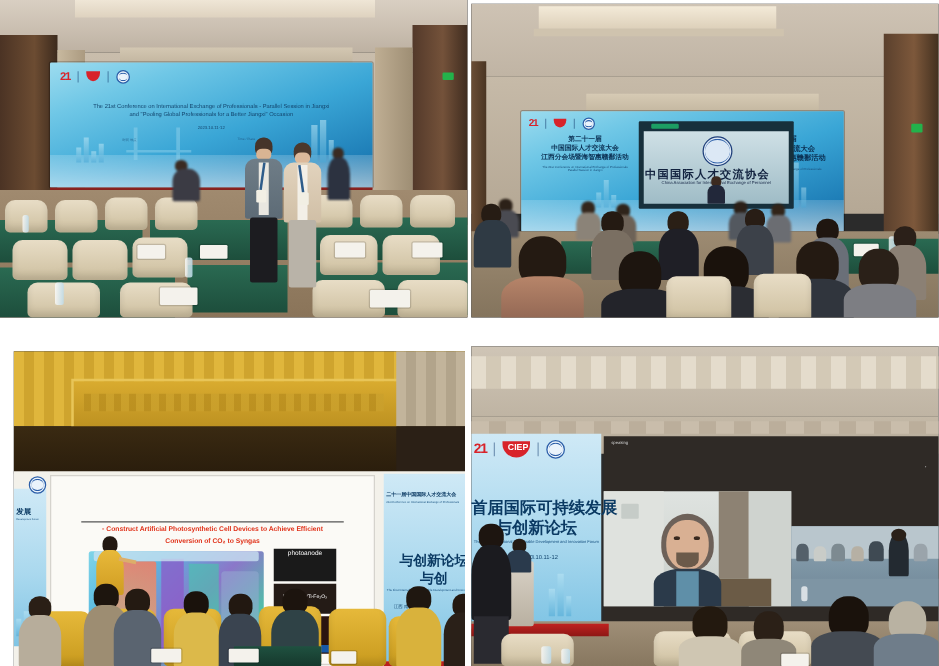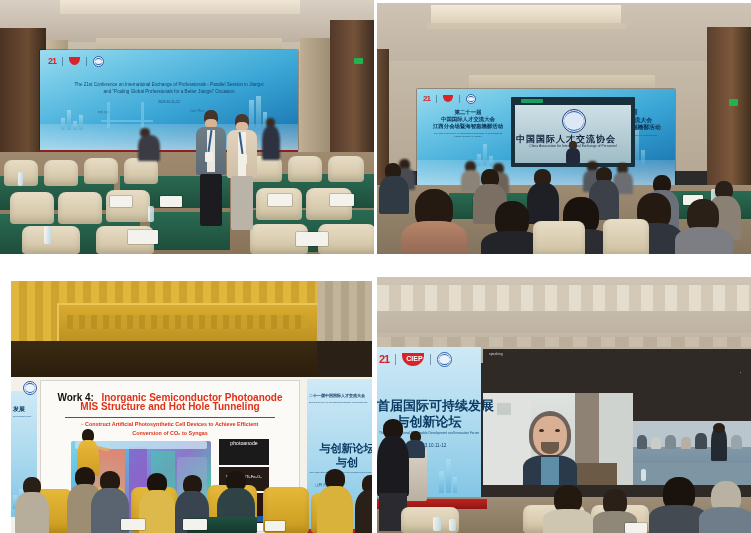--- a/index.html
+++ b/index.html
@@ -383,25 +383,20 @@
         <div style="position:absolute;left:2px;top:14px;font-size:6px;color:#0b3a63;font-weight:700;">发展</div>
         <div style="position:absolute;left:2px;top:24px;font-size:2px;color:#16507f;">Development Forum</div>
         <div class="led-city" style="left:2px;bottom:8px;height:22px;opacity:.55;">
           <i style="height:14px"></i>
             <i style="height:20px"></i>
         </div>
       </div>
       <div class="lg-globe" style="left:12px;top:100px;width:12px;height:12px;"></div>
 
       <div class="slide" style="left:30px;top:100px;width:258px;height:150px;">
-        <div style="position:absolute;left:0;right:0;top:6px;text-align:center;">
-          <span class="slide-t1" style="position:static;font-size:10px;color:#111;">Work 4:</span>
-          <span class="slide-t1" style="position:static;font-size:10px;color:#e03018;margin-left:3px;">Inorganic Semiconductor Photoanode</span>
-        </div>
-        <div class="slide-t1" style="left:0;right:0;top:20px;text-align:center;font-size:10px;color:#e03018;">MIS Structure and Hot Hole Tunneling</div>
         <div style="position:absolute;left:24px;right:24px;top:36px;height:1px;background:#555;"></div>
 
         <div class="slide-bullet" style="left:0;right:0;top:40px;font-size:5.4px;">▫ <span>Construct Artificial Photosynthetic Cell Devices to Achieve Efficient</span></div>
         <div class="slide-bullet" style="left:0;right:0;top:49px;font-size:5.4px;">Conversion of CO₂ to Syngas</div>
 
         <div class="slide-fig" style="left:30px;top:60px;width:140px;height:92px;">
           <div style="position:absolute;left:8px;top:8px;width:46px;height:60px;background:linear-gradient(180deg,rgba(255,120,90,.8),rgba(255,180,90,.6));border-radius:2px;"></div>
           <div style="position:absolute;left:58px;top:6px;width:18px;height:76px;background:rgba(140,90,200,.75);"></div>
           <div style="position:absolute;left:80px;top:10px;width:24px;height:66px;background:rgba(70,200,170,.6);"></div>
           <div style="position:absolute;left:106px;top:16px;width:30px;height:60px;background:rgba(150,170,210,.55);border-radius:3px;"></div>

